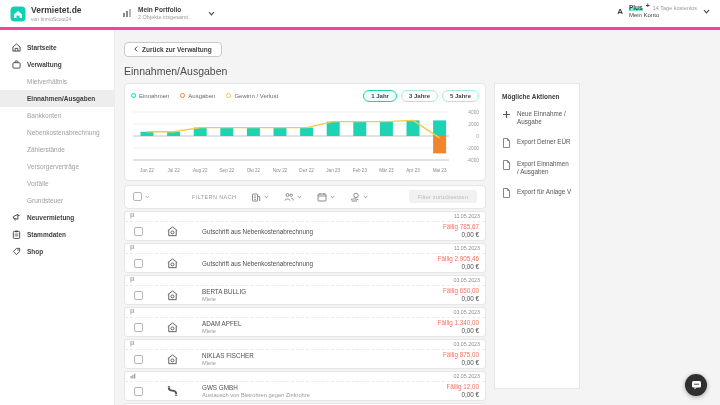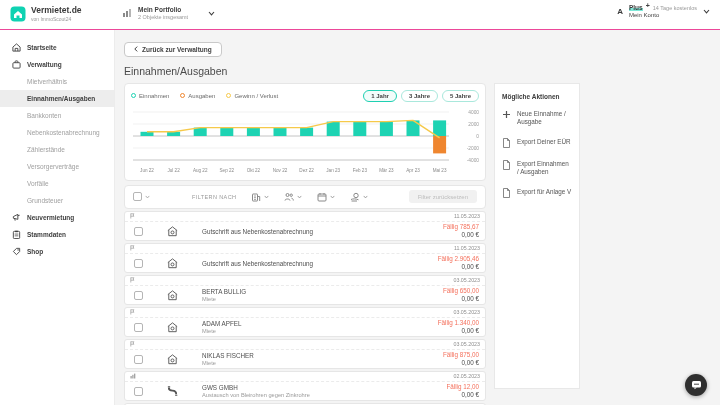--- a/index.html
+++ b/index.html
@@ -5,21 +5,21 @@
   * { margin:0; padding:0; box-sizing:border-box; }
   html,body { width:720px; height:405px; }
   body {
     font-family:"Liberation Sans", sans-serif;
     background:#f4f4f4; overflow:hidden; position:relative; color:#3f3f3f;
   }
   svg { display:block; }
 
   
   .app-header { position:absolute; top:0; left:0; right:0; height:30px; background:#fff;
-    border-bottom:1px solid #ec4899; z-index:10;padding-left:20px; }
+    border-bottom:3px solid #ec4899; z-index:10;padding-left:20px; }
   .brand { position:absolute; left:10px; top:5px; display:flex; gap:5px; align-items:center; }
   .brand-name { font-size:8.5px; font-weight:bold; color:#3b3b3b; }
   .brand-sub { font-size:5px; color:#9a9a9a; margin-top:1px; }
   .portfolio { position:absolute; left:122px; top:6px; display:flex; gap:6px; align-items:center; }
   .portfolio-title { font-size:6.5px; font-weight:bold; color:#3f3f3f; }
   .portfolio-sub { font-size:5.5px; color:#9a9a9a; margin-top:1px; }
   .portfolio .chev { margin-left:14px; }
   .account { position:absolute; right:10px; top:4px; display:flex; align-items:center; gap:6px; }
   .avatar { font-size:8px; font-weight:bold; color:#3b3b3b; }
   .plan-line { display:flex; align-items:baseline; gap:3px; }

